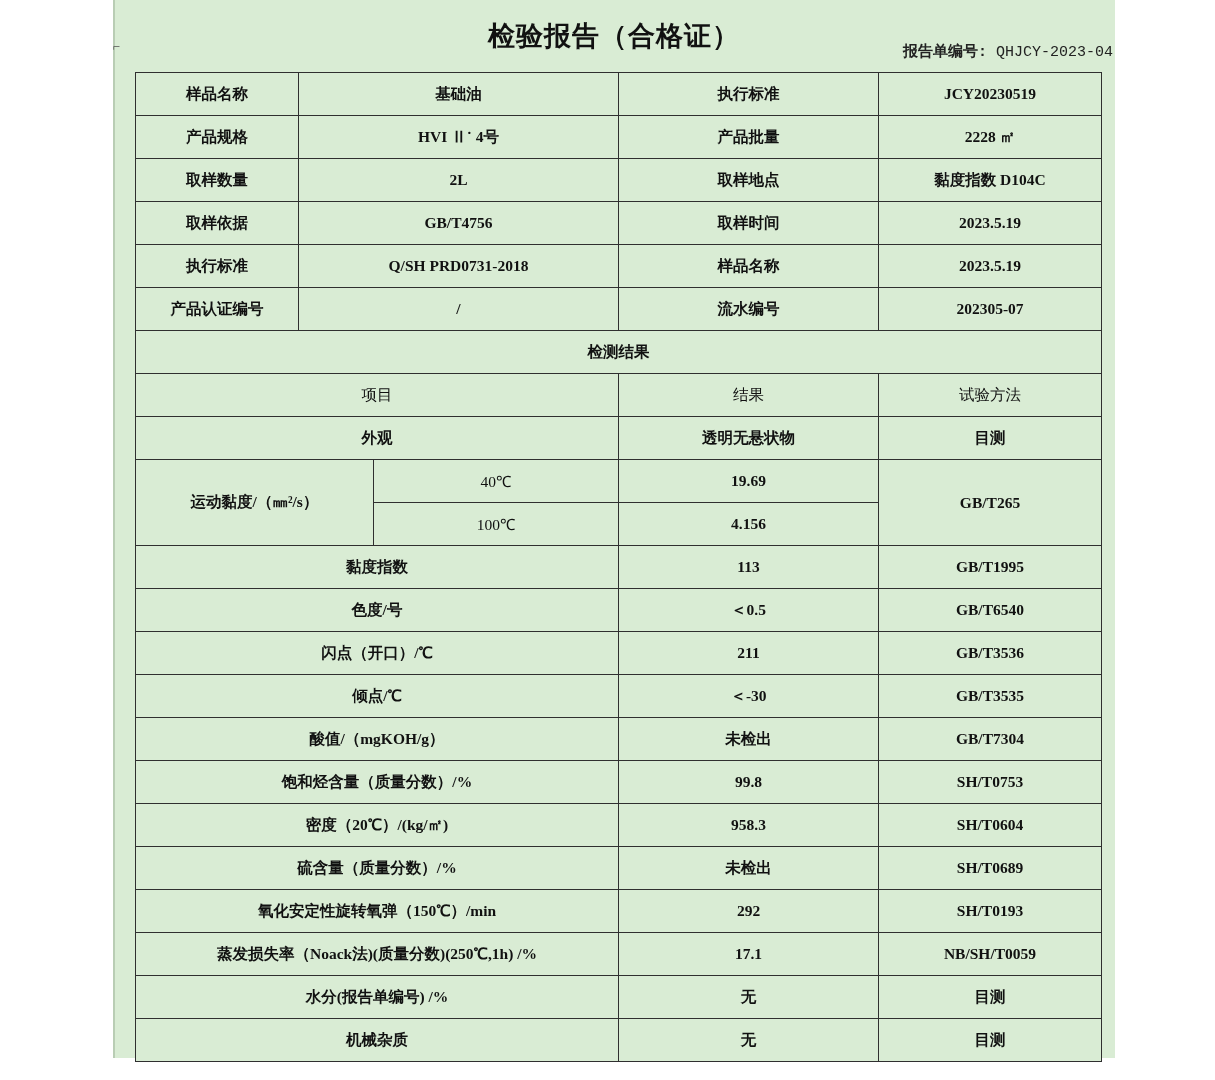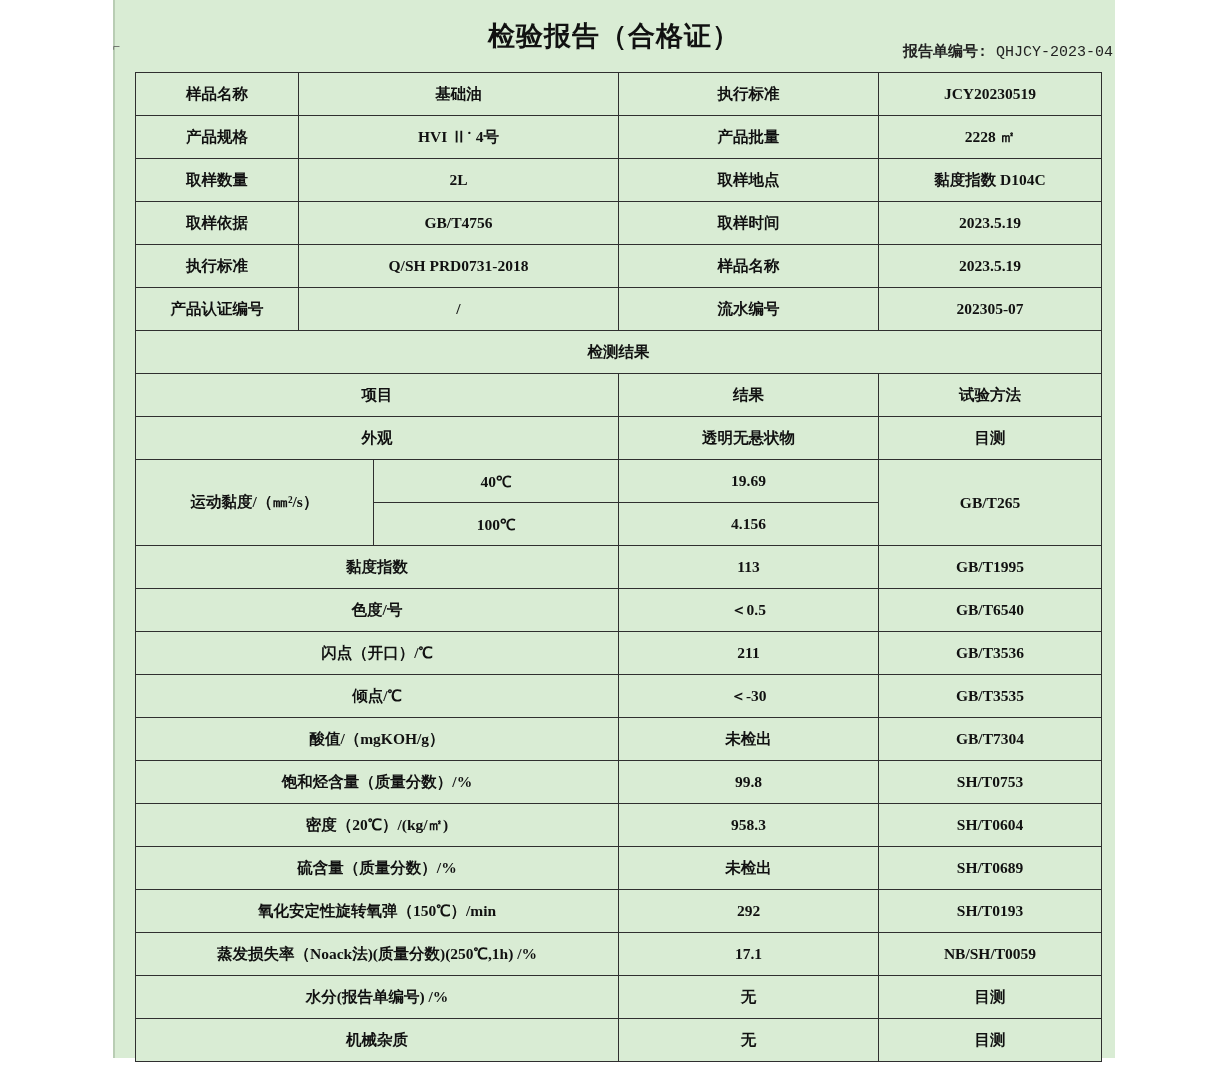--- a/index.html
+++ b/index.html
@@ -120,26 +120,26 @@
     padding-left: 10px;
   }
   td.section {
     height: 60px;
     font-size: 23px;
     font-weight: bold;
     border-left: 1px solid #2f2f2f;
     border-right: 1px solid #2f2f2f;
   }
   td.header {
-    font-weight: bold;
+    font-weight: normal;
     font-size: 17px;
     height: 46px;
   }
   td.sub {
-    font-weight: bold;
+    font-weight: normal;
     font-size: 15px;
     text-align: left;
     padding-left: 12px;
   }
 </style>
 </head>
 <body>
 
 <div id="page">
   <div class="sheet">

